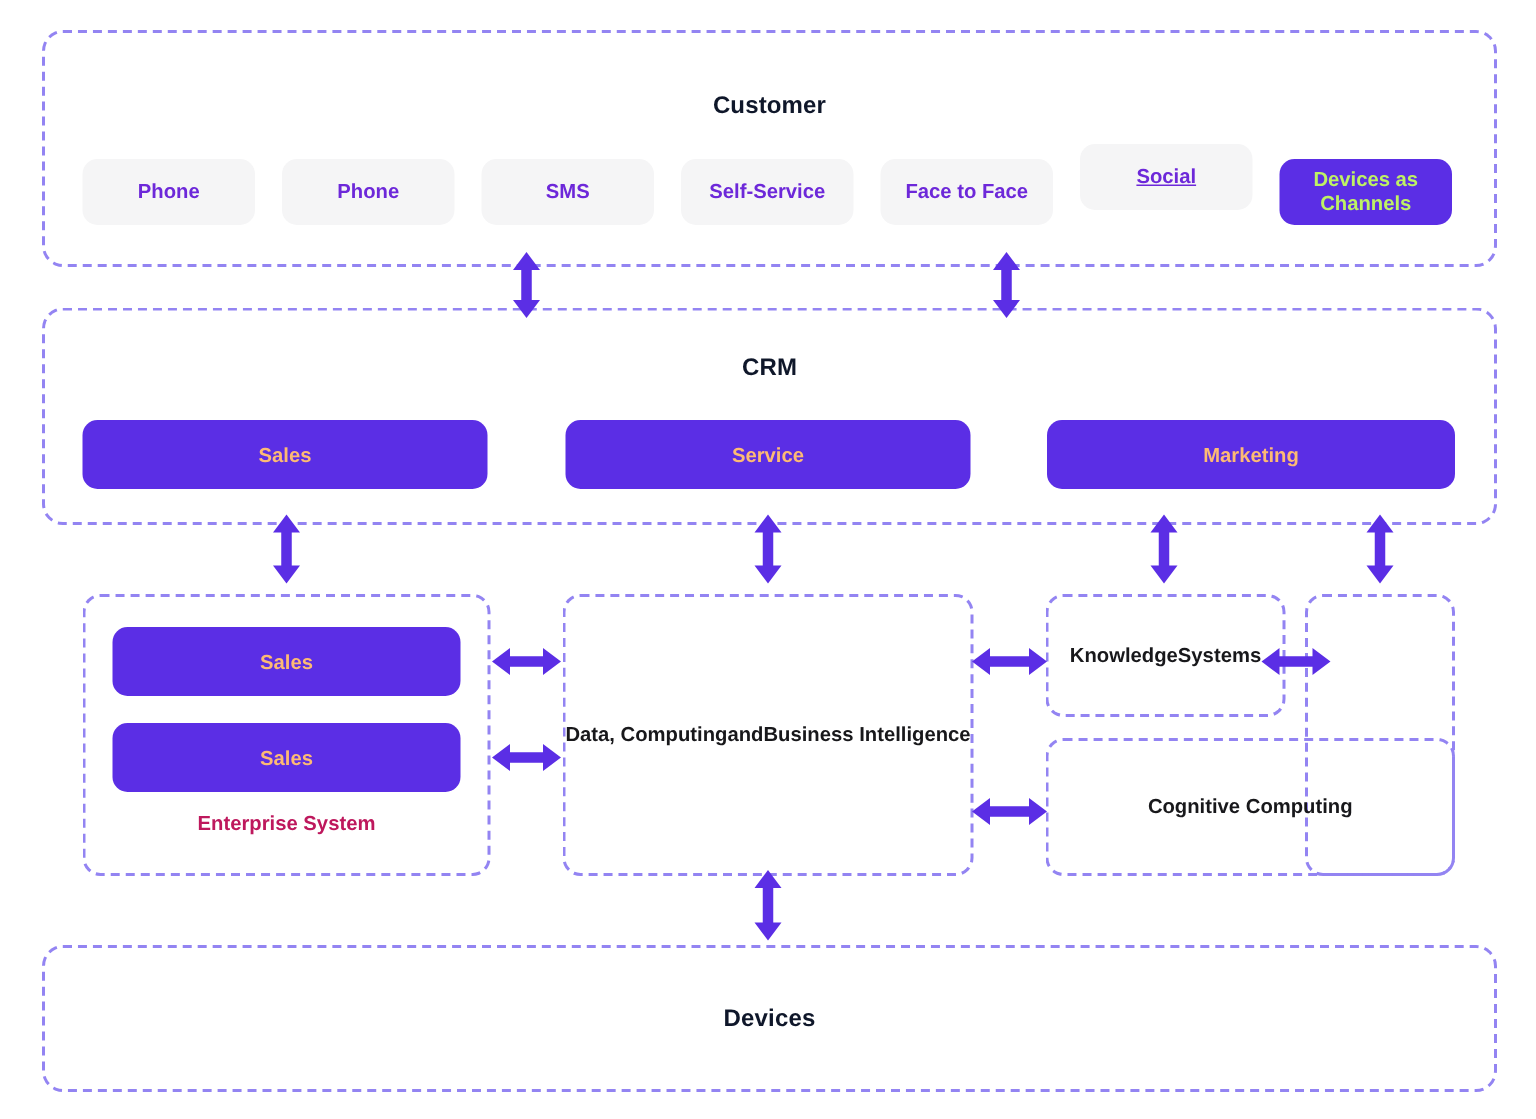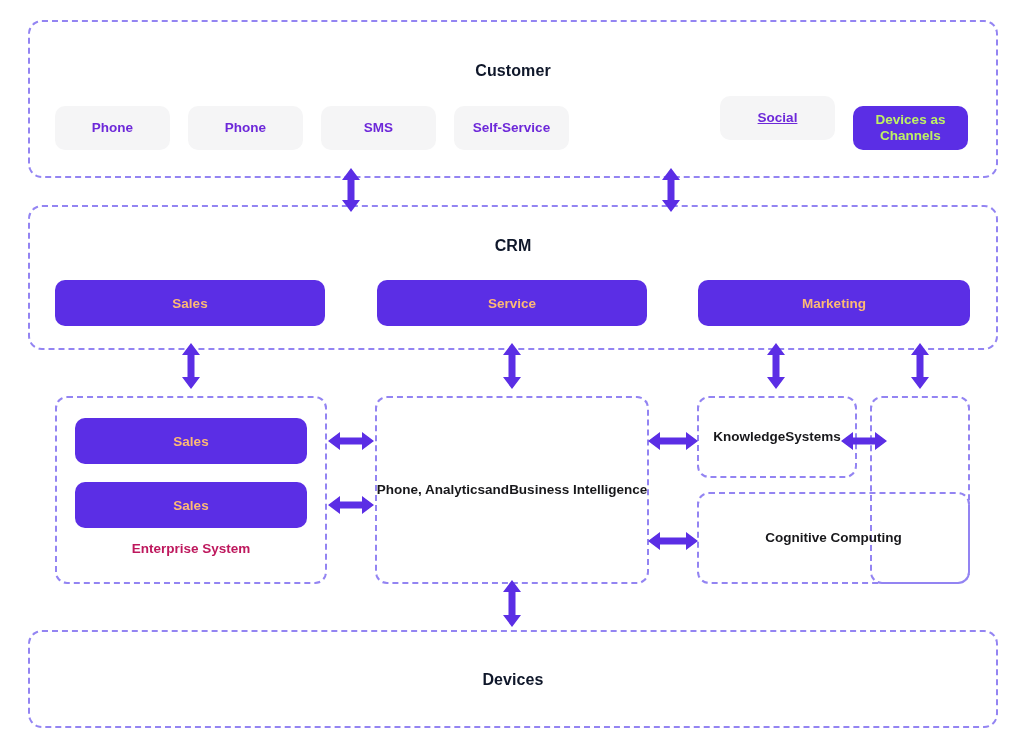--- a/index.html
+++ b/index.html
@@ -119,20 +119,23 @@
   </div>
   <div class="pill" style="left:188px; top:106px; width:115px;">
     <span>Phone</span>
   </div>
   <div class="pill" style="left:321px; top:106px; width:115px;">
     <span>SMS</span>
   </div>
   <div class="pill" style="left:454px; top:106px; width:115px;">
     <span>Self-Service</span>
   </div>
+  <div class="pill" style="left:587px; top:106px; width:115px;">
+    <span>Face to Face</span>
+  </div>
   <div class="pill" style="left:720px; top:96px; width:115px;text-decoration:underline;">
     <span>Social</span>
   </div>
   <div class="pill accent" style="left:853px; top:106px; width:115px;">
     <span>Devices as Channels</span>
   </div>
 
   <div class="dashed" style="left:28px; top:205px; width:970px; height:145px;">
     <div class="section-title" style="top:30px;">CRM</div>
   </div>
@@ -152,21 +155,21 @@
   </div>
   <div class="bar" style="left:75px; top:418px; width:232px; height:46px;">
     <span>Sales</span>
   </div>
   <div class="bar" style="left:75px; top:482px; width:232px; height:46px;">
     <span>Sales</span>
   </div>
 
   <div class="dashed-inner" style="left:375px; top:396px; width:274px; height:188px;"></div>
   <div class="text-block" style="left:375px; top:396px; width:274px; height:188px;">
-    <span>Phone, Analytics</span>
+    <span>Data, Computing</span>
     <span>and</span>
     <span>Business Intelligence</span>
   </div>
 
   <div class="dashed-inner" style="left:870px; top:396px; width:100px; height:188px;"></div>
 
   <div class="dashed-inner" style="left:697px; top:396px; width:160px; height:82px;"></div>
   <div class="text-block" style="left:697px; top:396px; width:160px; height:82px;">
     <span>Knowledge</span>
     <span>Systems</span>

